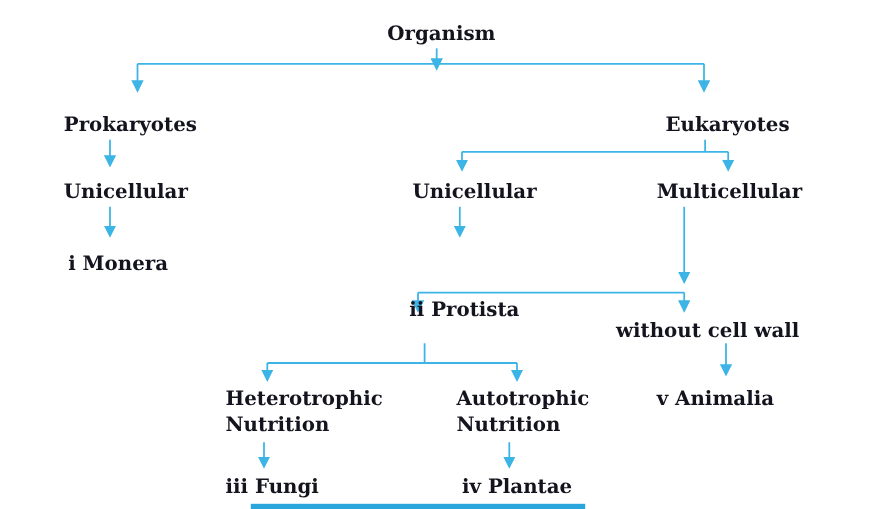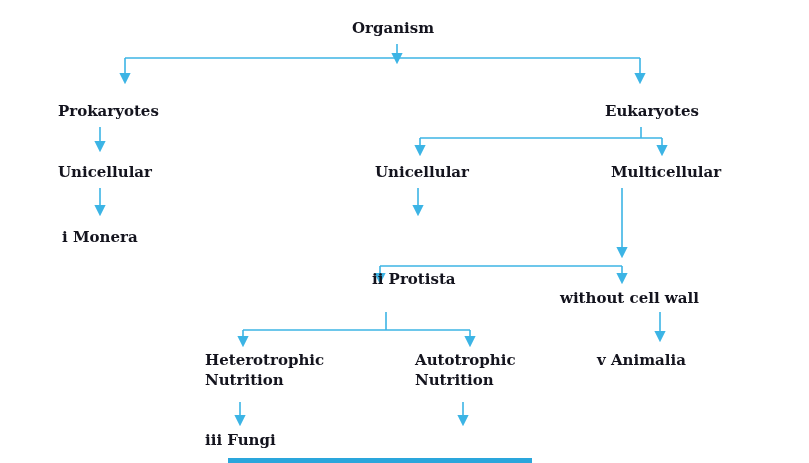--- a/index.html
+++ b/index.html
@@ -10,21 +10,21 @@
   .canvas {
     position: relative;
     width: 809px;
     height: 463px;
     background: var(--bg, #ffffff);
     overflow: hidden;
   }
   .node {
     position: absolute;
     font-weight: bold;
-    font-size: 15px;
+    font-size: 18px;
     color: var(--text, #14141e);
     line-height: 1.32;
     white-space: nowrap;
   }
   .node.wrap { white-space: normal; }
   svg.edges {
     position: absolute;
     left: 0; top: 0;
     width: 809px; height: 463px;
     pointer-events: none;
@@ -89,27 +89,28 @@
 
   <div class="node" style="left:352px; top:19px;">Organism</div>
 
   <div class="node" style="left:58px;  top:102px;">Prokaryotes</div>
   <div class="node" style="left:589px; top:102px;margin-left:16px;">Eukaryotes</div>
 
   <div class="node" style="left:58px;  top:163px;">Unicellular</div>
   <div class="node" style="left:62px;  top:228px;">i Monera</div>
 
   <div class="node" style="left:375px; top:163px;">Unicellular</div>
-  <div class="node" style="left:611px; top:163px;text-align:right;">Multicellular</div>
+  <div class="node" style="left:597px; top:163px;text-align:right;">Multicellular</div>
 
   <div class="node" style="left:372px; top:228px;margin-top:42px;">ii Protista</div>
 
   <div class="node" style="left:560px; top:289px;">without cell wall</div>
 
   <div class="node wrap" style="left:415px; top:351px; width:130px;">Autotrophic Nutrition</div>
   <div class="node wrap" style="left:205px; top:351px; width:150px;">Heterotrophic Nutrition</div>
   <div class="node" style="left:597px; top:351px;">v Animalia</div>
 
   <div class="node" style="left:205px; top:431px;">iii Fungi</div>
+  <div class="node" style="left:420px; top:431px;">iv Plantae</div>
 
   <div class="bottom-bar"></div>
 
 </div>
 
 </body></html>

